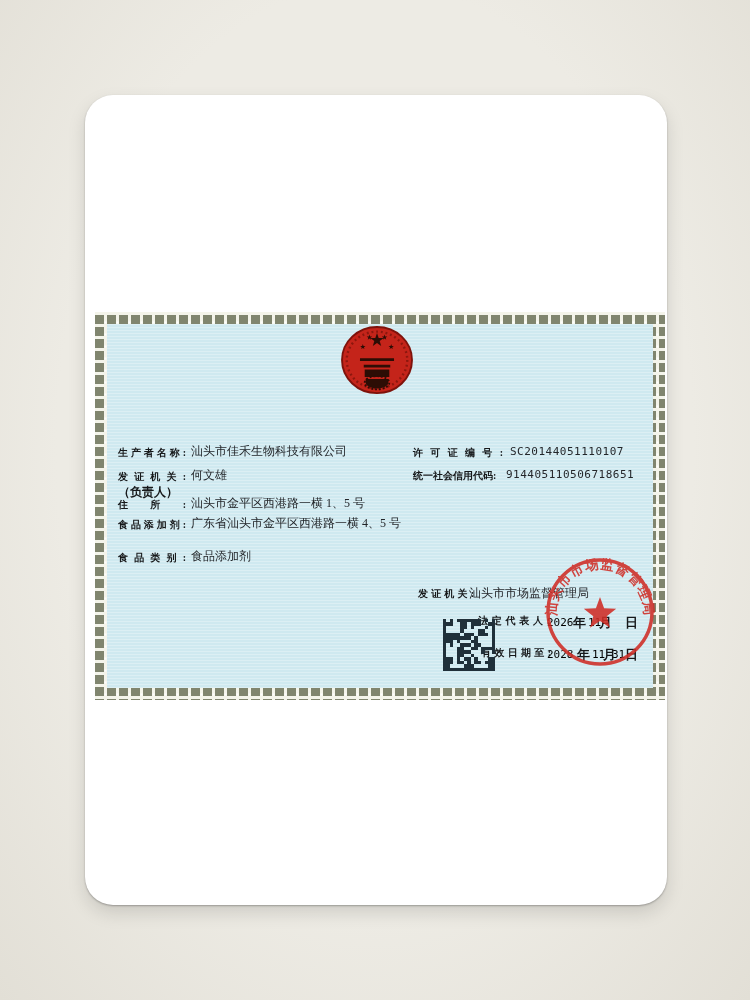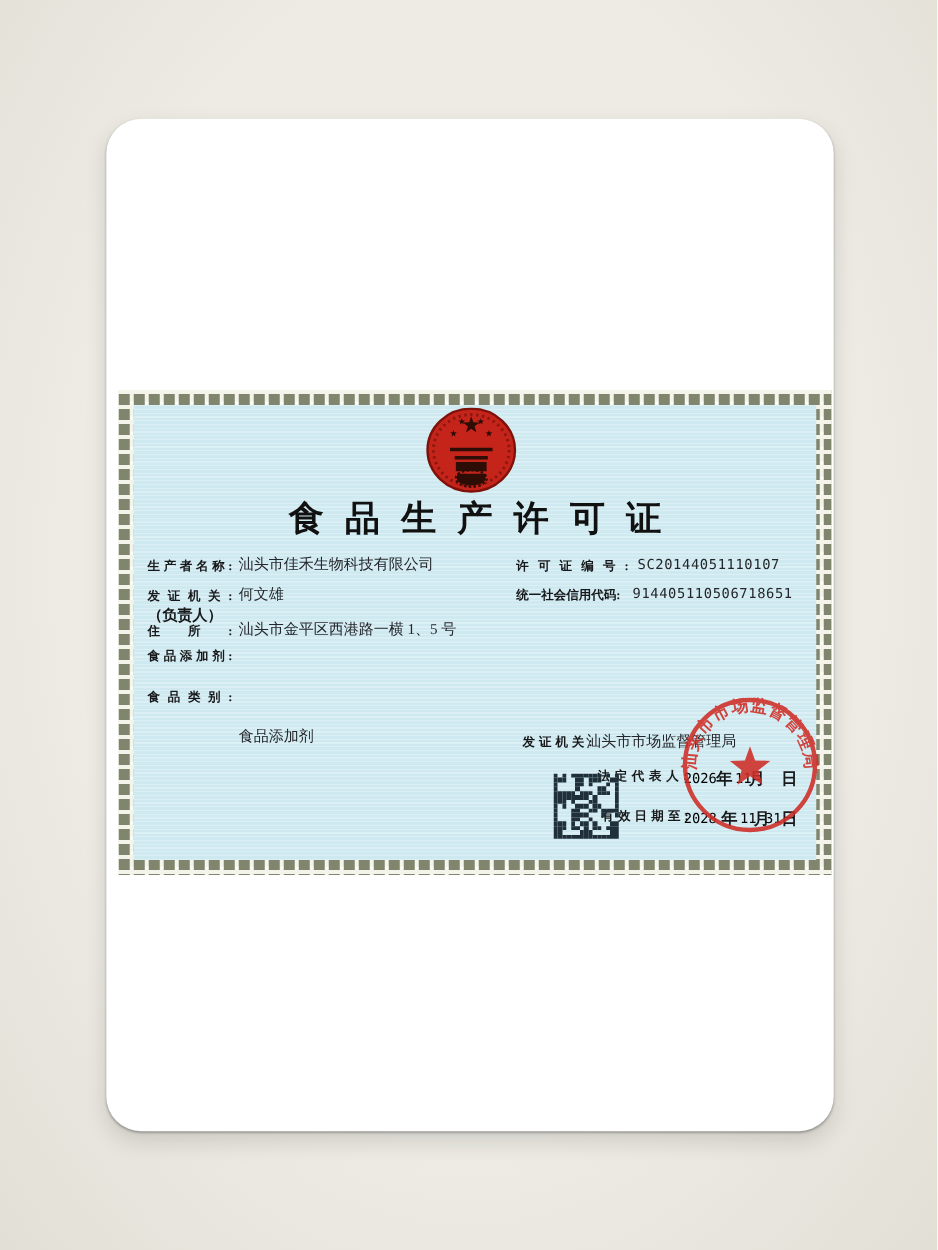--- a/index.html
+++ b/index.html
@@ -57,36 +57,36 @@
           <use href="#st" fill="#2d0d05" transform="translate(40,15) scale(0.75)"></use>
           <use href="#st" fill="#2d0d05" transform="translate(25,22) scale(0.3)"></use>
           <use href="#st" fill="#2d0d05" transform="translate(32,12) scale(0.3)"></use>
           <use href="#st" fill="#2d0d05" transform="translate(48,12) scale(0.3)"></use>
           <use href="#st" fill="#2d0d05" transform="translate(55,22) scale(0.3)"></use>
           <path fill="#2d0d05" d="M22 34 h36 v3 h-36 z M26 41 h28 v3 h-28 z M27 46 h26 v8 h-26 z"></path>
           <path fill="#2d0d05" d="M28 56 h24 v4 a12 6 0 0 1 -24 0 z"></path>
           <ellipse cx="40" cy="60" rx="13" ry="7" fill="none" stroke="#2d0d05" stroke-width="2" stroke-dasharray="2 2"></ellipse>
         </svg>
 
-        <div class="title">食品生产许可证</div>
 
         <div class="lbl jlbl" style="left:11px;top:122px;width:68px;">生产者名称:</div>
         <div class="val" style="left:84px;top:119px;">汕头市佳禾生物科技有限公司</div>
 
         <div class="lbl jlbl" style="left:11px;top:146px;width:68px;">发证机关:</div>
         <div class="lbl" style="left:11px;top:160px;font-size:12px;">（负责人）</div>
         <div class="val" style="left:84px;top:143px;">何文雄</div>
 
         <div class="lbl jlbl" style="left:11px;top:174px;width:68px;">住所:</div>
         <div class="val" style="left:84px;top:171px;">汕头市金平区西港路一横 1、5 号</div>
 
         <div class="lbl jlbl" style="left:11px;top:194px;width:68px;">食品添加剂:</div>
+        <div class="val" style="left:84px;top:191px;">广东省汕头市金平区西港路一横 4、5 号</div>
 
         <div class="lbl jlbl" style="left:11px;top:227px;width:68px;">食品类别:</div>
-        <div class="val" style="left:84px;top:224px;margin-top:33px;">食品添加剂</div>
+        <div class="val" style="left:84px;top:224px;">食品添加剂</div>
 
         <div class="lbl jlbl" style="left:306px;top:122px;width:90px;">许可证编号:</div>
         <div class="val code" style="left:403px;top:121px;">SC20144051110107</div>
 
         <div class="lbl" style="left:306px;top:145px;">统一社会信用代码:</div>
         <div class="val code" style="left:399px;top:144px;">914405110506718651</div>
 
         <div class="lbl jlbl" style="left:311px;top:263px;width:56px;">发证机关:</div>
         <div class="val" style="left:362px;top:261px;">汕头市市场监督管理局</div>
 

